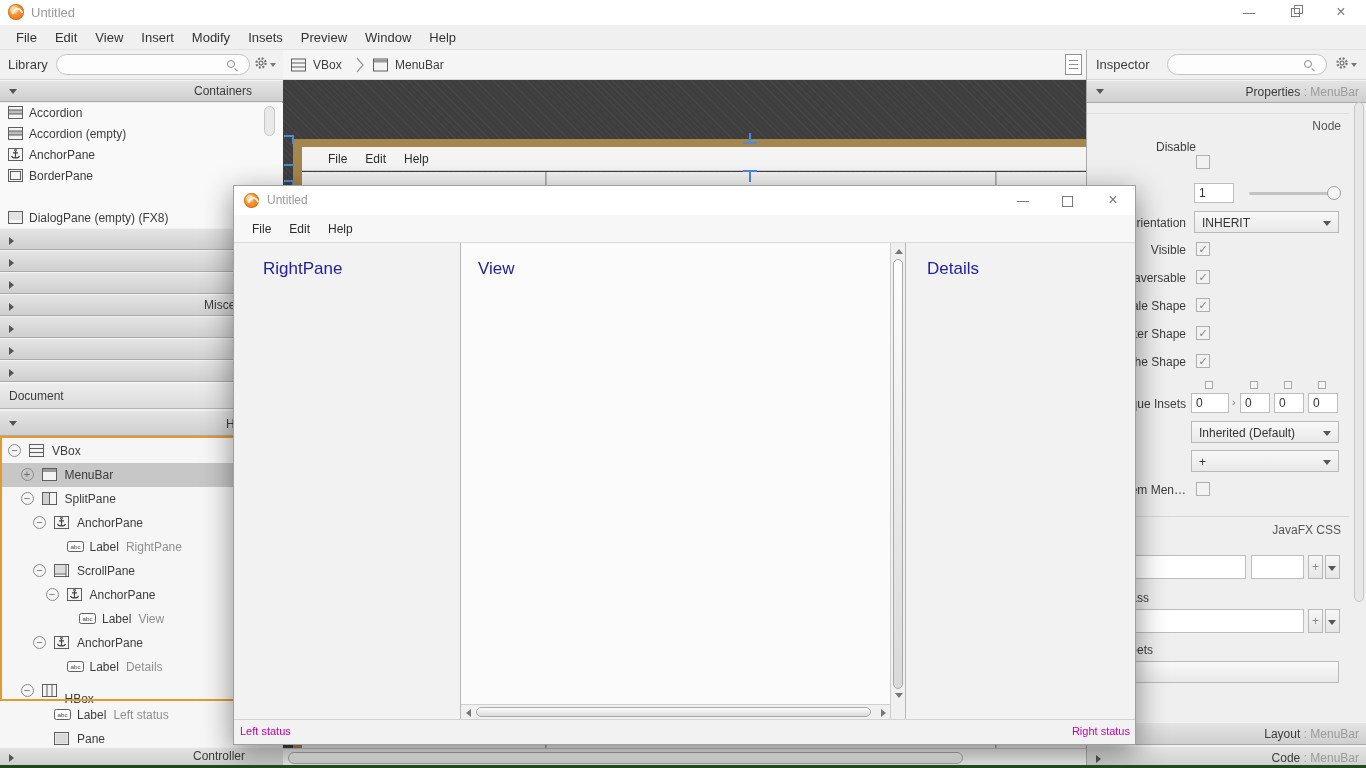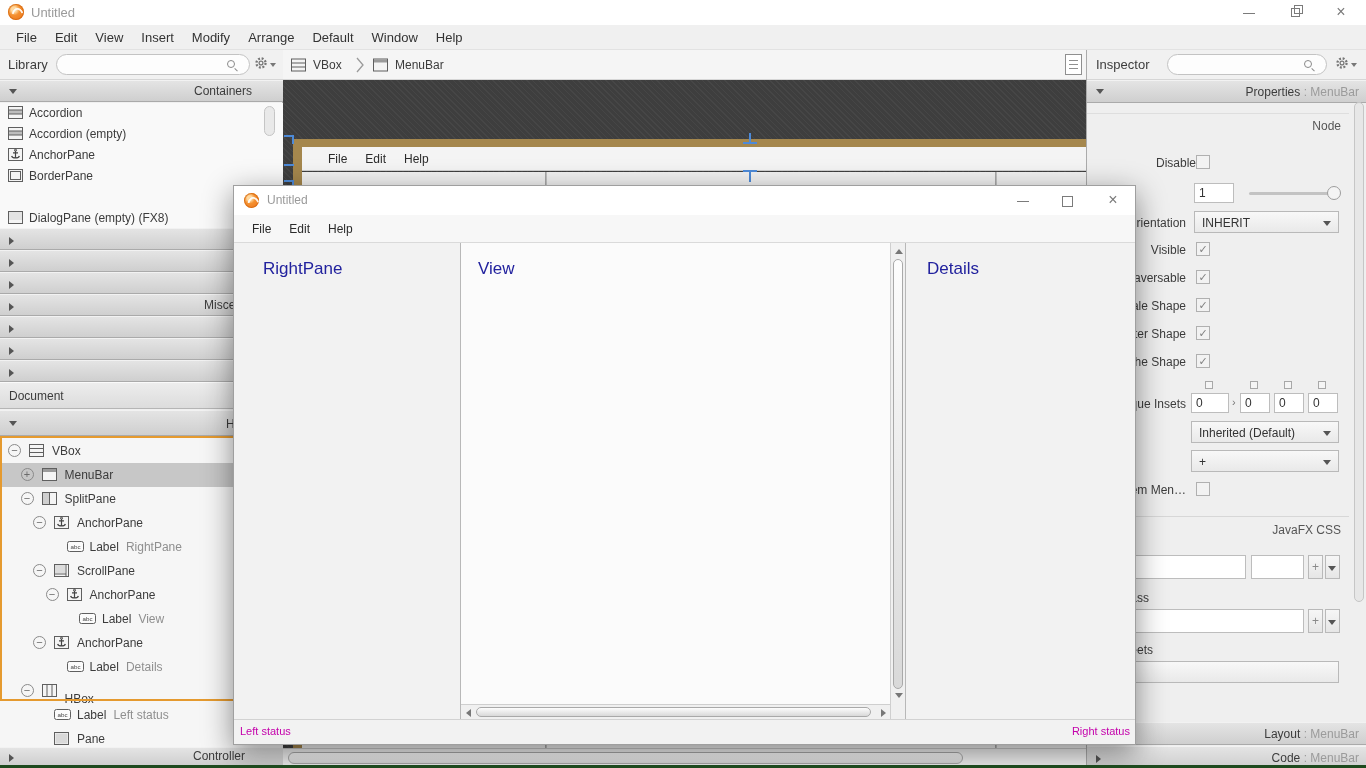--- a/index.html
+++ b/index.html
@@ -136,22 +136,22 @@
       </div>
     <div class="winbtn wb-close" style="left:1324px;">×</div>
   </div>
 
   <div class="mainmenu" id="mainmenu">
       <div class="mi">File</div>
       <div class="mi">Edit</div>
       <div class="mi">View</div>
       <div class="mi">Insert</div>
       <div class="mi">Modify</div>
-      <div class="mi">Arrange</div>
-      <div class="mi">Default</div>
+      <div class="mi">Insets</div>
+      <div class="mi">Preview</div>
       <div class="mi">Window</div>
       <div class="mi">Help</div>
     </div>
 
   <div class="leftpanel">
     <div class="panel-top" style="left:0;width:283px;top:0;">
       <span class="panel-title" style="left:8px;">Library</span>
       <span class="search-pill" style="left:56px;width:194px;">
         <span class="mag" style="right:14px;top:5px;"></span>
       </span>
@@ -461,21 +461,21 @@
     </div>
     <div class="insp-sec" style="top:30px;">
       <span class="tri-down"></span>
       <span class="t"><span>Properties</span><span class="dim"> : MenuBar</span></span>
     </div>
 
     <div class="insp-body">
       <div style="position:absolute;left:0;top:10px;width:262px;border-top:1px solid #dedede;"></div>
       <span class="subhead" style="right:26px;top:16px;">Node</span>
 
-      <span class="prop-label" style="left:-61px;top:53px;">Disable</span>
+      <span class="prop-label" style="left:-61px;top:37px;">Disable</span>
       <span class="cb" style="left:109px;top:52px;"></span>
 
       <span class="tf" style="left:107px;top:80px;width:40px;">1</span>
       <span class="slider-track" style="left:162px;top:89px;width:90px;"></span>
       <span class="slider-thumb" style="left:240px;top:83px;"></span>
 
       <span class="prop-label" style="left:-71px;top:113px;">Node Orientation</span>
       <span class="dd" style="left:107px;top:108px;width:145px;">
         <span class="val">INHERIT</span>
           <span class="car"></span>

